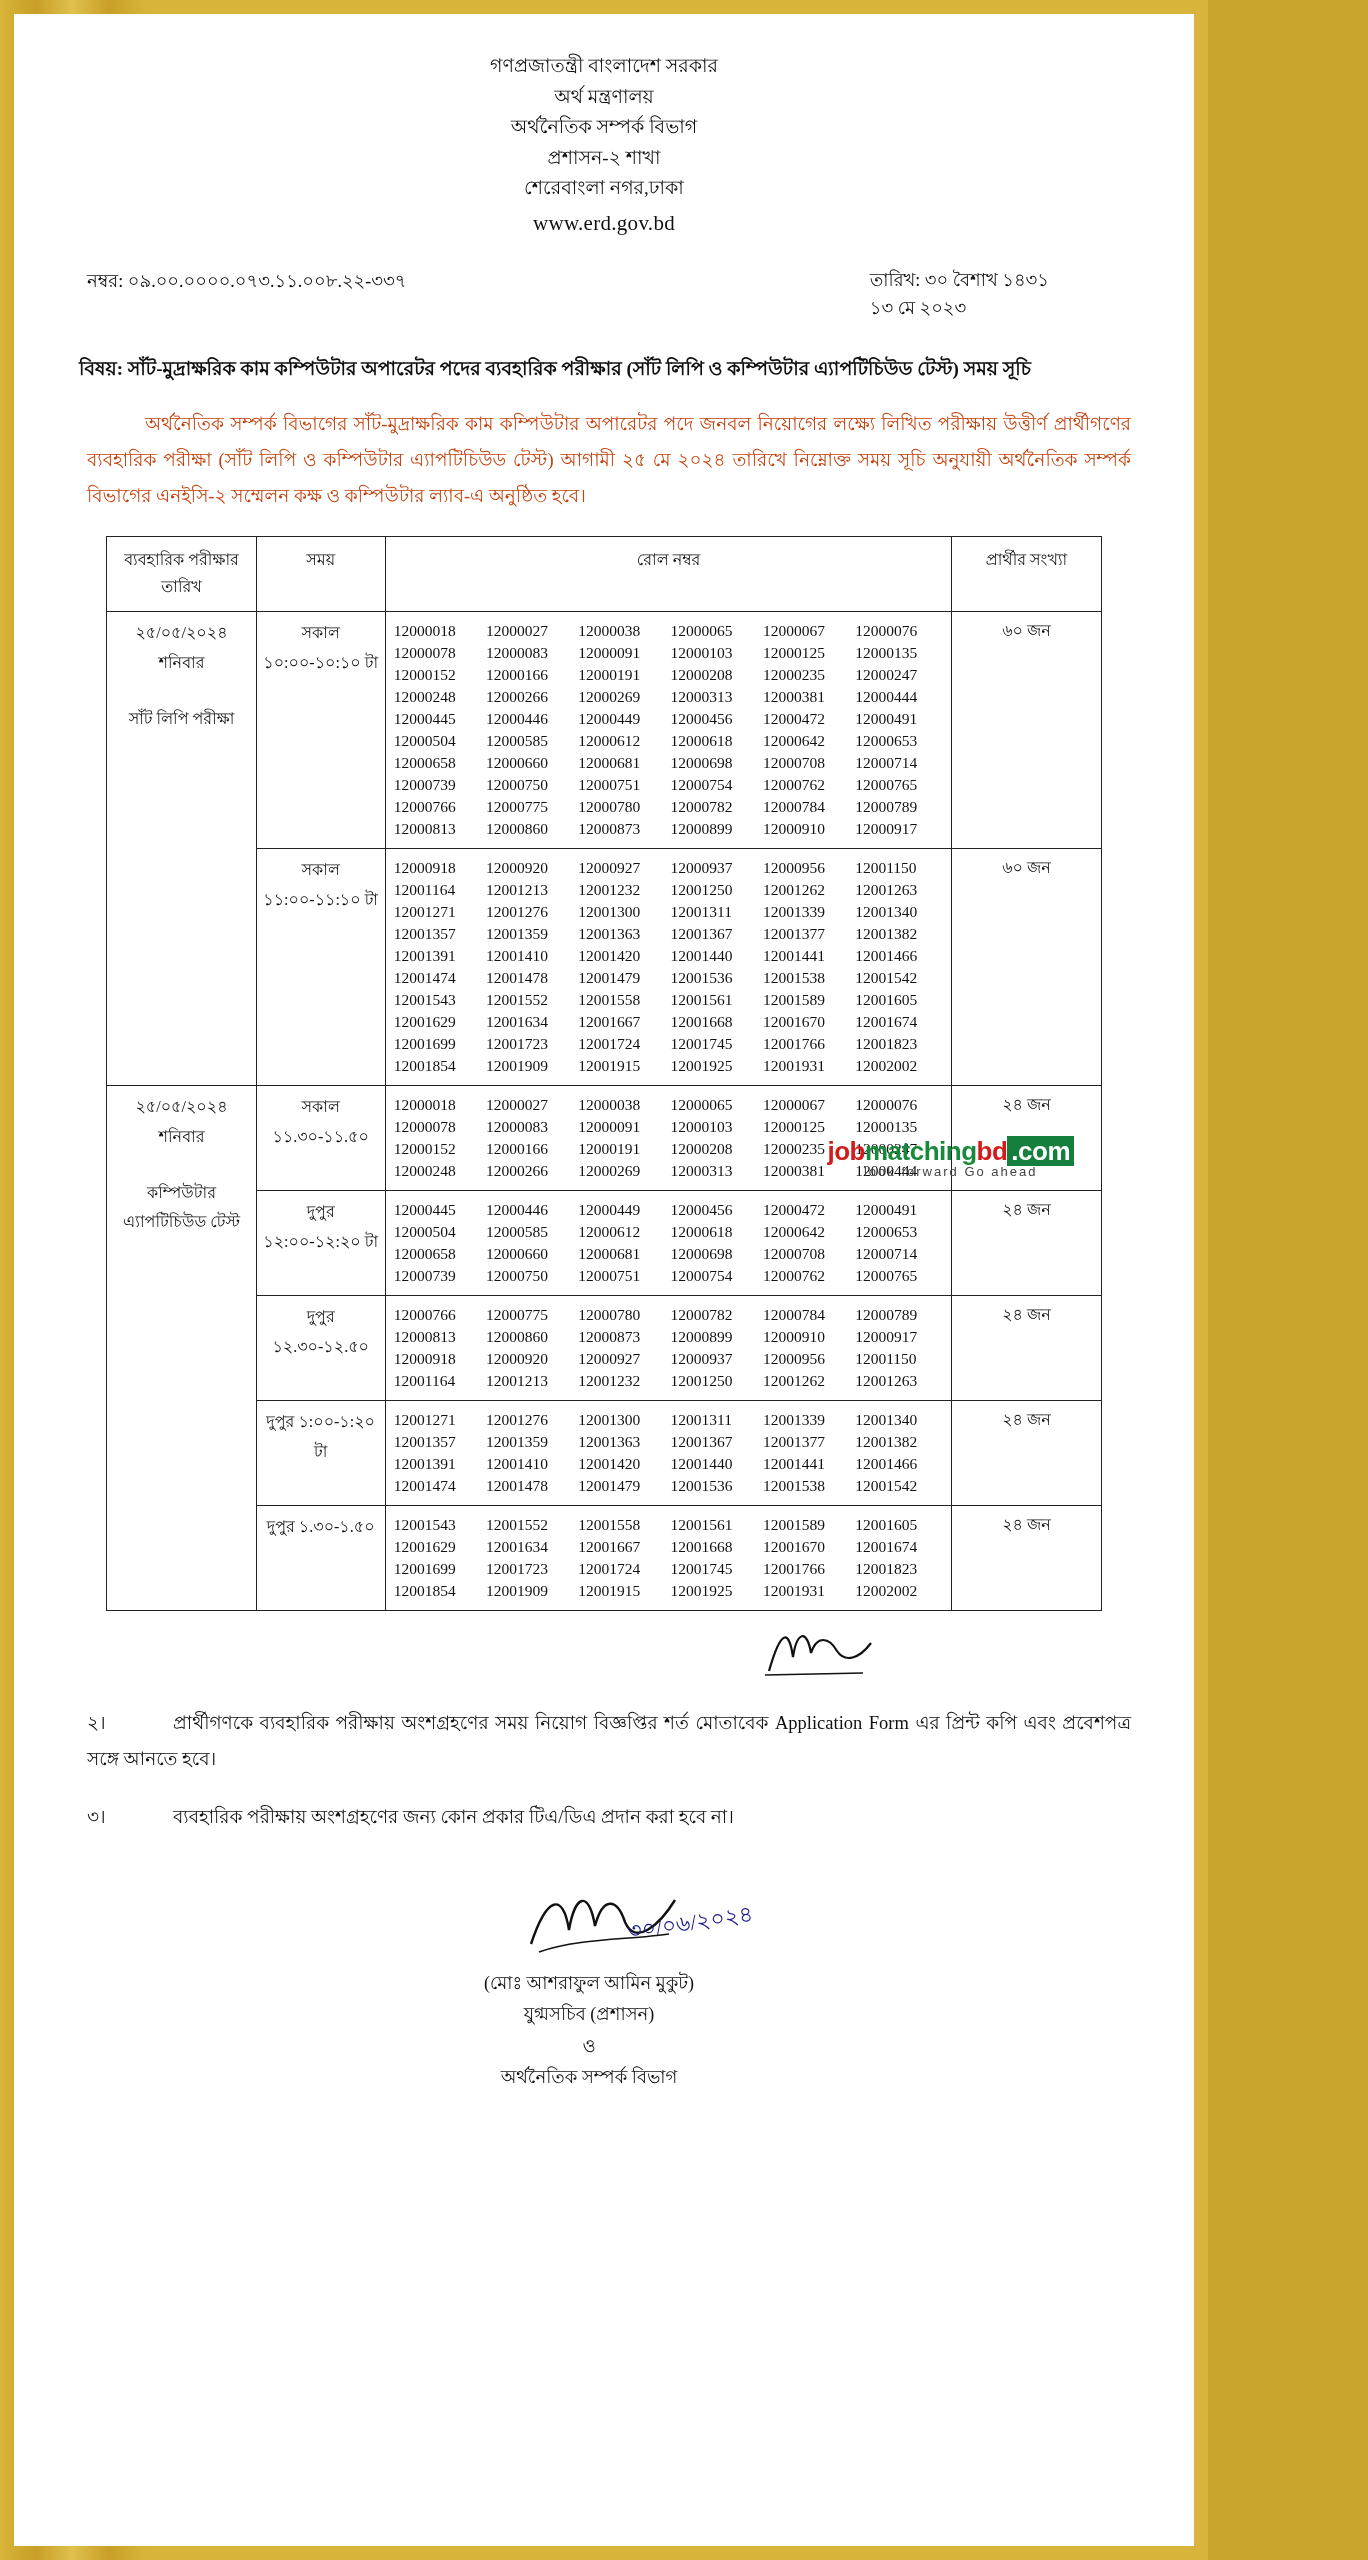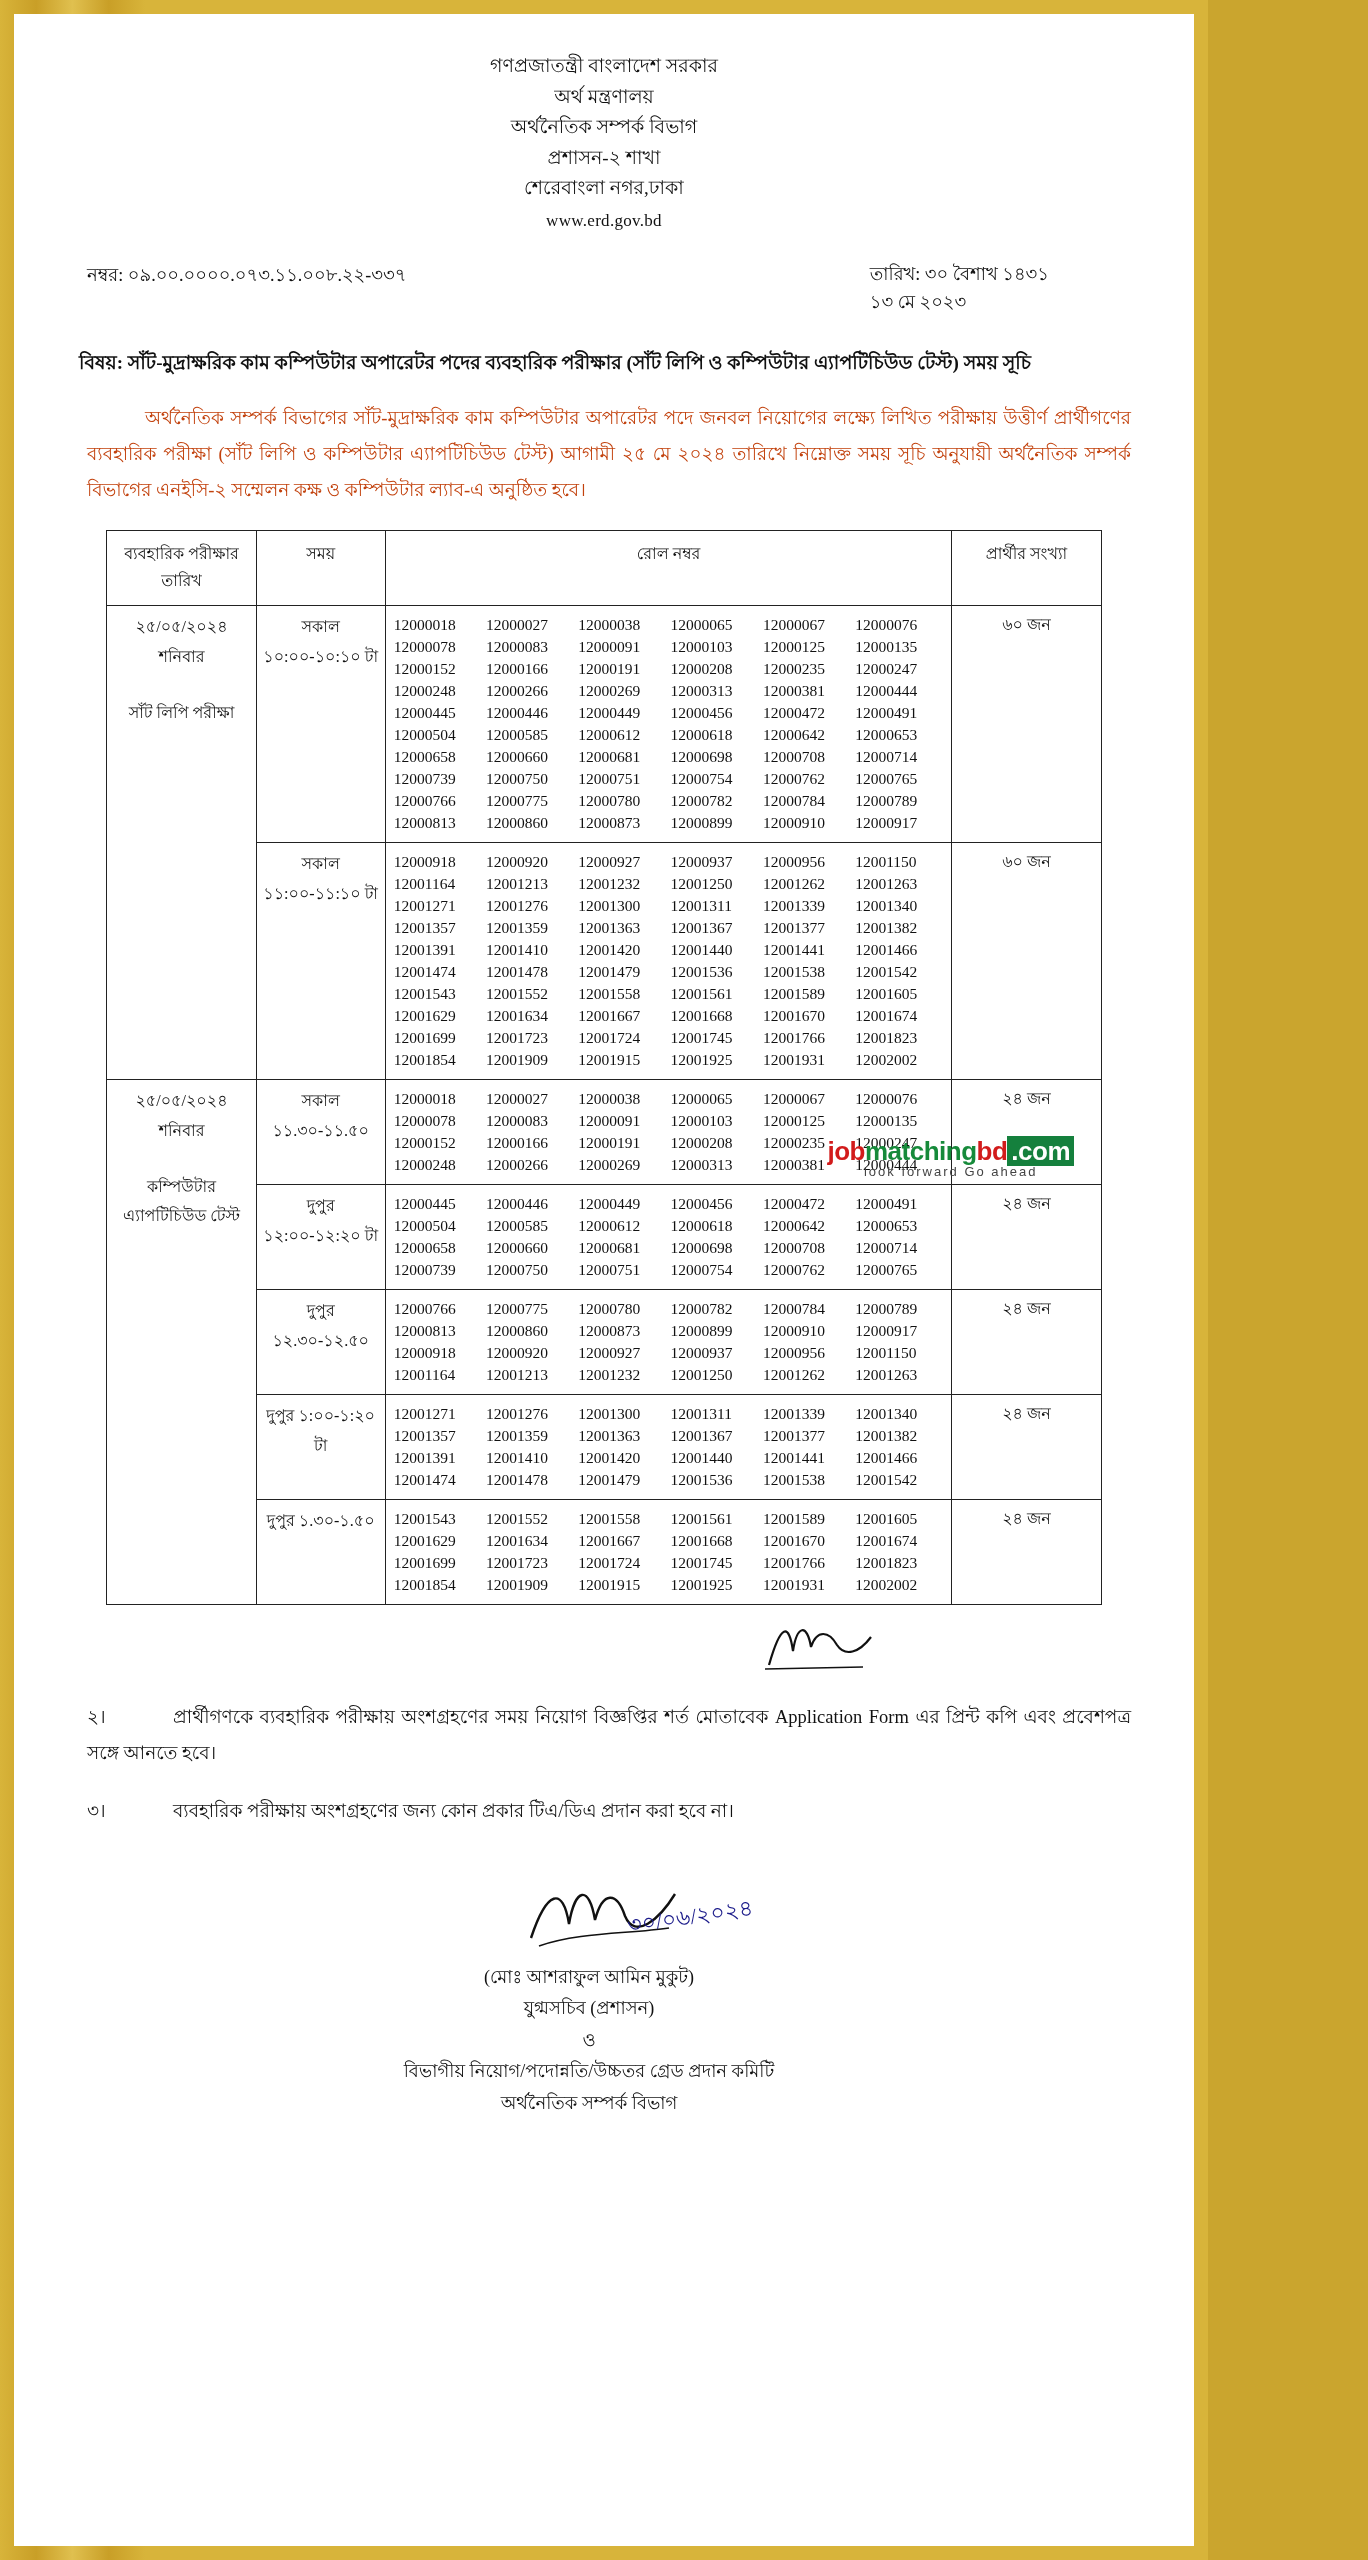--- a/index.html
+++ b/index.html
@@ -30,21 +30,21 @@
   .header-block {
     text-align: center;
     line-height: 1.5;
     font-size: 19px;
     color: #111;
     font-family: "Liberation Serif", serif;
     margin-top: 8px;
   }
   .header-block div { margin: 2px 0; }
   .header-web {
-    font-size: 17px;
+    font-size: 21px;
     letter-spacing: .3px;
     margin-top: 5px !important;
   }
   .memo-row {
     display: flex;
     justify-content: space-between;
     align-items: flex-start;
     margin-top: 28px;
     font-size: 18px;
     color: #111;
@@ -547,18 +547,17 @@
       <div class="sig-2">
         <svg width="170" height="80" viewBox="0 0 170 80">
           <path d="M12 62 C 28 14, 44 10, 50 48 C 56 12, 70 8, 76 44 C 84 14, 98 16, 106 40 C 116 64, 140 44, 156 18" fill="none" stroke="#111" stroke-width="2.4"></path>
           <path d="M20 70 C 60 56, 110 58, 150 52" fill="none" stroke="#111" stroke-width="1.6"></path>
         </svg>
         <div class="sig-date">৩০/০৬/২০২৪</div>
       </div>
       <div class="sign-name">(মোঃ আশরাফুল আমিন মুকুট)</div>
       <div class="sign-role">যুগ্মসচিব (প্রশাসন)</div>
       <div class="sign-and">ও</div>
-      <div class="sign-role">বিভাগীয় নিয়োগ/পদোন্নতি/উচ্চতর গ্রেড প্রদান কমিটি</div>
       <div class="sign-role">অর্থনৈতিক সম্পর্ক বিভাগ</div>
     </div>
 
   </div>
 </div>
 
 </body></html>

